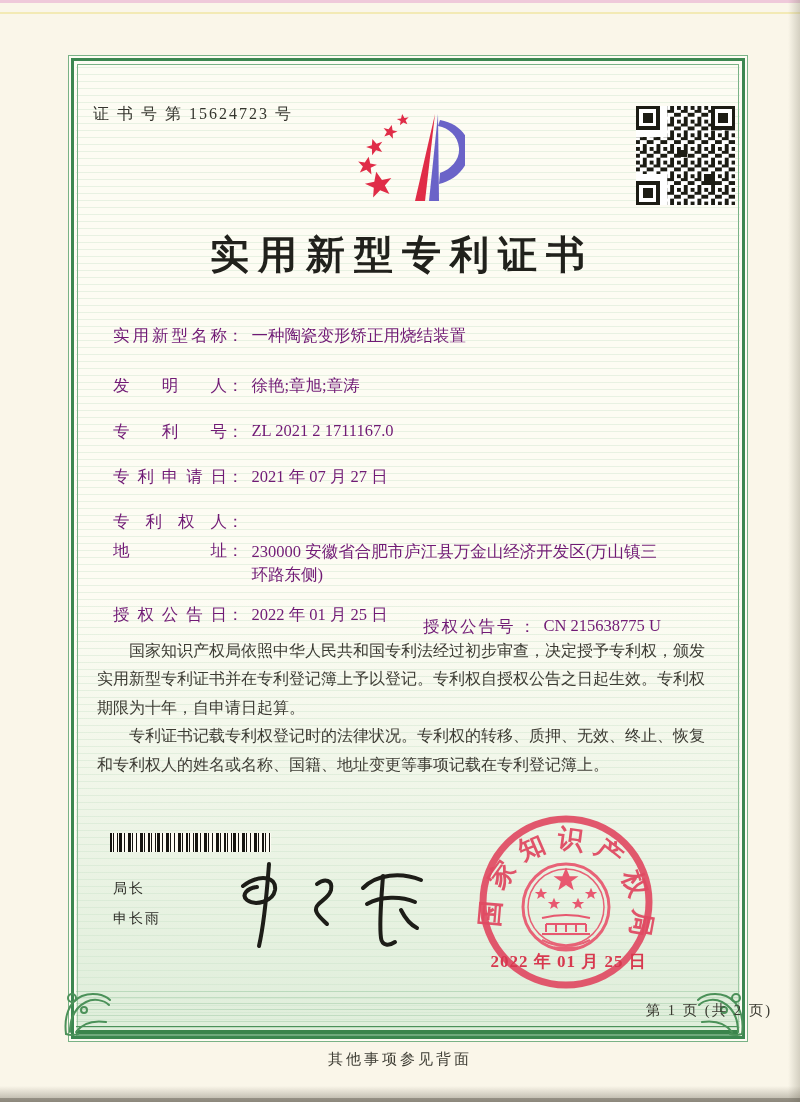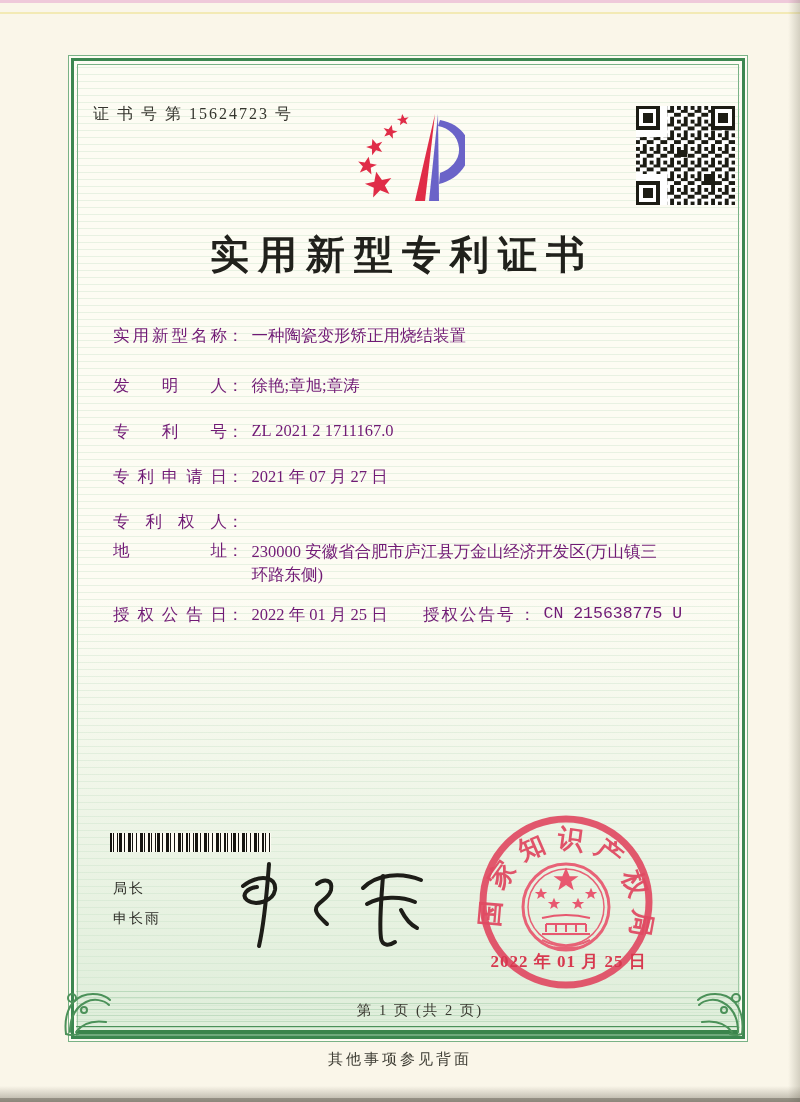--- a/index.html
+++ b/index.html
@@ -46,21 +46,21 @@
   .qr{position:absolute;left:636px;top:106px;width:99px;height:99px;}
 
   .title{position:absolute;left:68px;top:228px;width:668px;text-align:center;
     font-size:39px;font-weight:bold;letter-spacing:9px;color:#21211c;}
 
   .fields{position:absolute;left:113px;top:0;width:600px;}
   .field-row{position:absolute;display:flex;font-size:16.5px;color:#701a75;white-space:nowrap;}
   .field-label{display:inline-block;width:114px;text-align:justify;text-align-last:justify;}
   .field-colon{margin-right:8px;}
   .addr-lines{white-space:normal;width:440px;line-height:23px;}
-  .grant-no-group{position:absolute;left:310px;top:0;display:flex;font-family:Liberation Mono, monospace;}
+  .grant-no-group{position:absolute;left:310px;top:12px;display:flex;}
   .grant-no-group .field-label{width:96px;margin-right:0;letter-spacing:2px;text-align:left;text-align-last:auto;}
 
   .body-text{position:absolute;left:97px;top:637px;width:618px;
     font-size:16px;line-height:1.78;color:#3c3b33;}
   .body-text p{margin:0;text-indent:2em;}
 
   .barcode{position:absolute;left:110px;top:833px;width:161px;height:19px;
     background:repeating-linear-gradient(90deg,
       #151510 0 2px,#fdfcf3 2px 3px,#151510 3px 4px,#fdfcf3 4px 7px,
       #151510 7px 8px,#fdfcf3 8px 9px,#151510 9px 12px,#fdfcf3 12px 14px,
@@ -70,21 +70,21 @@
 
   .officer{position:absolute;left:113px;top:880px;font-size:14px;color:#2e2e28;
     font-family:"Liberation Sans","DejaVu Sans",sans-serif;}
   .officer div{margin-bottom:12px;letter-spacing:2px;}
   .signature{position:absolute;left:225px;top:850px;width:210px;height:108px;}
 
   .seal{position:absolute;left:476px;top:812px;width:180px;height:180px;}
   .seal-date{position:absolute;left:486px;top:950px;width:165px;text-align:center;
     font-size:17px;color:#d7394f;letter-spacing:1px;font-weight:bold;}
 
-  .page-info{position:absolute;left:68px;top:1001px;width:704px;text-align:center;
+  .page-info{position:absolute;left:68px;top:1001px;width:704px;text-align:right;
     font-size:14.5px;color:#3a3a31;letter-spacing:2px;}
   .back-note{position:absolute;left:0;top:1050px;width:800px;text-align:center;
     font-size:15px;color:#3e3d34;letter-spacing:3px;}
 </style>
 </head>
 <body>
 
 <div class="page">
 
   <div class="edge-pink"></div>
@@ -208,20 +208,24 @@
         <span class="field-colon">：</span>
       <span>2022 年 01 月 25 日</span>
       <span class="grant-no-group">
         <span class="field-label">授权公告号</span>
           <span class="field-colon">：</span>
         <span>CN 215638775 U</span>
       </span>
     </div>
   </div>
 
+  <div class="body-text">
+    <p>国家知识产权局依照中华人民共和国专利法经过初步审查，决定授予专利权，颁发实用新型专利证书并在专利登记簿上予以登记。专利权自授权公告之日起生效。专利权期限为十年，自申请日起算。</p>
+    <p>专利证书记载专利权登记时的法律状况。专利权的转移、质押、无效、终止、恢复和专利权人的姓名或名称、国籍、地址变更等事项记载在专利登记簿上。</p>
+  </div>
 
   <div class="barcode"></div>
 
   <div class="officer">
     <div>局长</div>
     <div>申长雨</div>
   </div>
 
   <svg class="signature" viewBox="0 0 210 108">
     <g fill="none" stroke="#1d1d18" stroke-width="4" stroke-linecap="round" stroke-linejoin="round">

